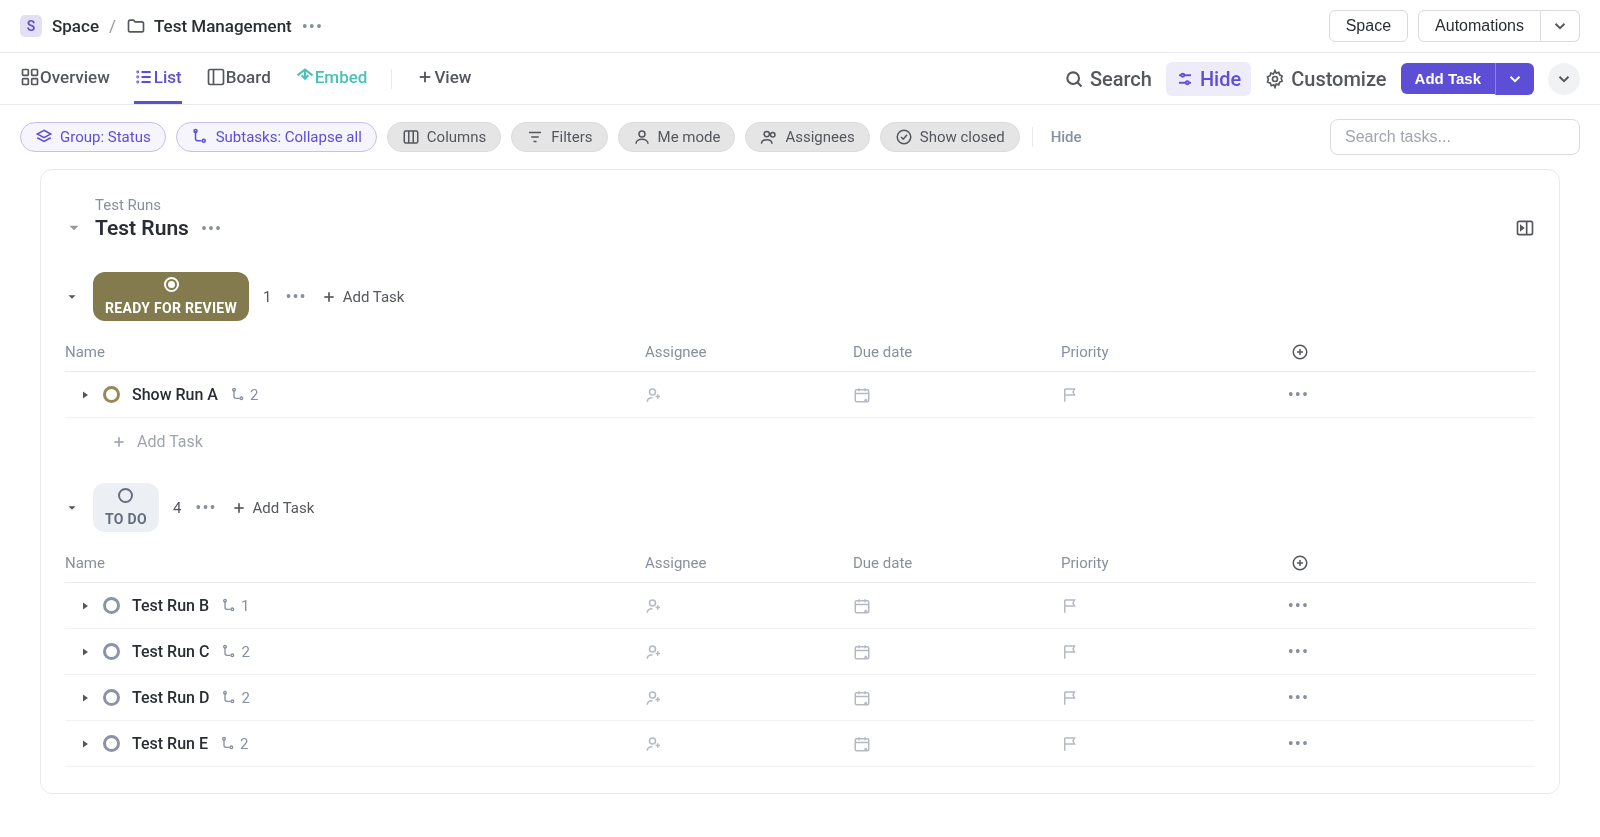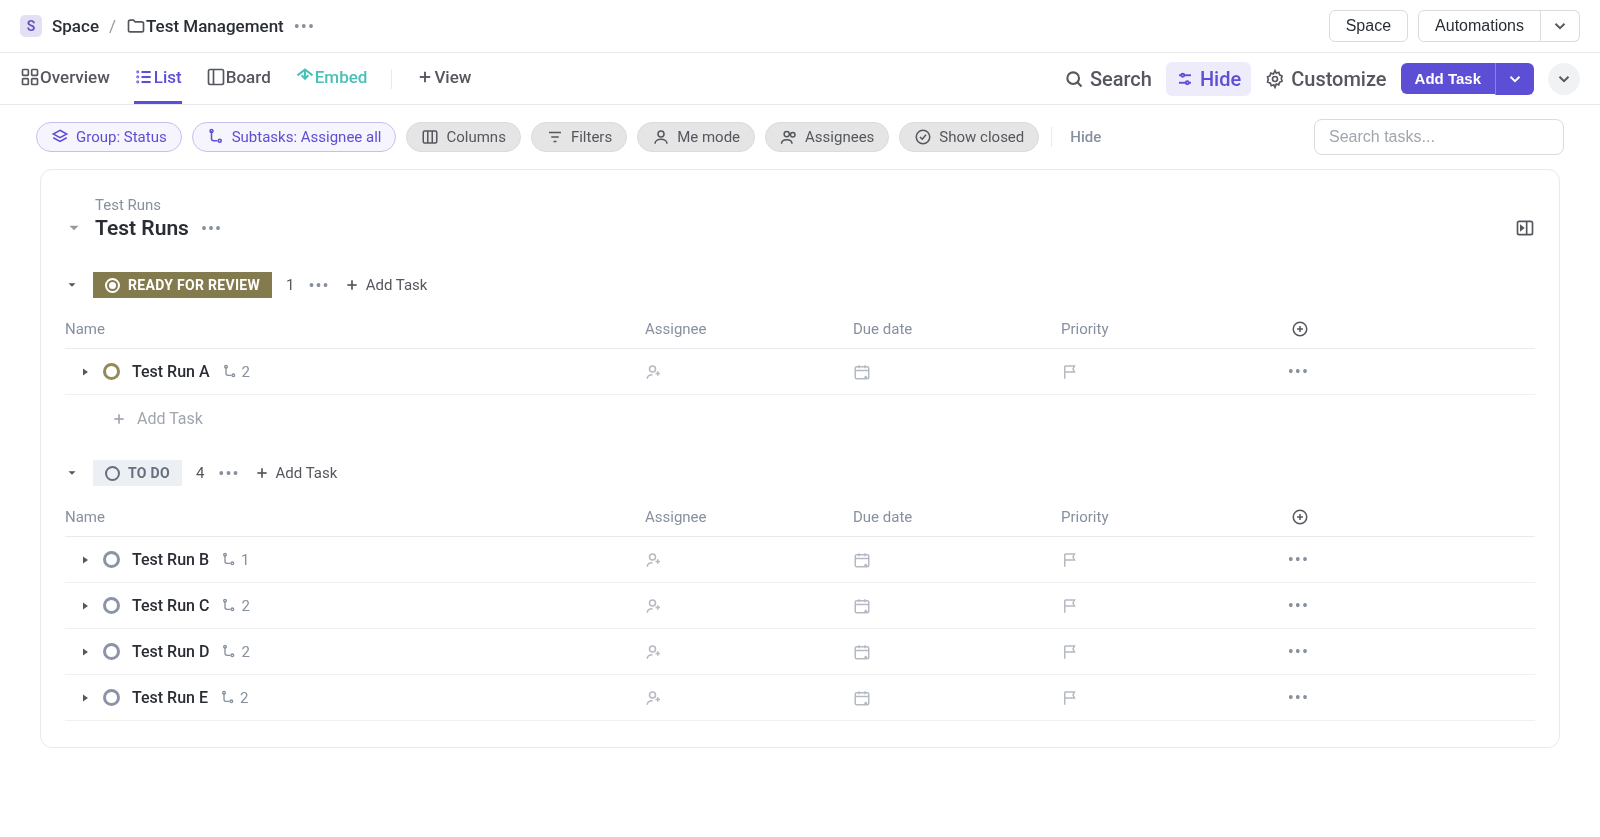--- a/index.html
+++ b/index.html
@@ -3,21 +3,21 @@
 <meta charset="utf-8">
 <style>
 * { margin: 0; padding: 0; box-sizing: border-box; }
 body { font-family: -apple-system, BlinkMacSystemFont, "Segoe UI", Roboto, sans-serif; font-size: 14px; color: #2a2e34; background: #fff; }
 
 
 .breadcrumb-bar { display: flex; align-items: center; justify-content: space-between; padding: 10px 20px; border-bottom: 1px solid #e8eaed; }
 .breadcrumb { display: flex; align-items: center; gap: 10px; font-size: 17px; }
 .space-badge { width: 22px; height: 22px; background: #e3dff5; color: #6152c0; border-radius: 5px; display: flex; align-items: center; justify-content: center; font-size: 14px; font-weight: 600; }
 .bc-sep { color: #999; }
-.bc-folder { display: flex; }
+.bc-folder { display: flex; gap: 8px; }
 .bc-text { color: #2a2e34; font-weight: 500; }
 .breadcrumb-actions { display: flex; align-items: center; gap: 10px; }
 .btn-ghost { border: 1px solid #d8dbe0; background: #fff; padding: 6px 16px; border-radius: 6px; font-size: 16px; color: #2a2e34; cursor: pointer; font-weight: 500; }
 .automations { display: flex; align-items: center; }
 .btn-caret { border: 1px solid #d8dbe0; border-left: none; background: #fff; padding: 6px 10px; border-radius: 0 6px 6px 0; cursor: pointer; }
 .automations .btn-ghost { border-radius: 6px 0 0 6px; }
 
 
 .tabs-bar { display: flex; align-items: center; justify-content: space-between; padding: 0 20px; border-bottom: 1px solid #e8eaed; }
 .tabs-left { display: flex; align-items: center; gap: 24px; }
@@ -27,21 +27,21 @@
 .tab-sep { width: 1px; height: 20px; background: #e8eaed; }
 .tabs-right { display: flex; align-items: center; gap: 14px; }
 .action { display: flex; align-items: center; gap: 6px; font-size: 20px; color: #54575d; cursor: pointer; font-weight: 500; }
 .action.hide { background: #eeecfb; color: #5d4ed6; padding: 5px 10px; border-radius: 6px; }
 .btn-primary { background: #5d4ed6; color: #fff; border: none; padding: 7px 14px; border-radius: 6px 0 0 6px; font-size: 15px; font-weight: 600; cursor: pointer; }
 .btn-primary-group { display: flex; align-items: center; }
 .btn-primary-caret { background: #5d4ed6; color: #fff; border: none; border-left: 1px solid rgba(255,255,255,0.3); padding: 7px 10px; border-radius: 0 6px 6px 0; cursor: pointer; }
 .btn-round { width: 32px; height: 32px; border-radius: 50%; background: #f1f2f4; border: none; display: flex; align-items: center; justify-content: center; cursor: pointer; }
 
 
-.filters-bar { display: flex; align-items: center; justify-content: space-between; padding: 14px 36px; }
+.filters-bar { display: flex; align-items: center; justify-content: space-between; padding: 14px 20px; }
 .filters-left { display: flex; align-items: center; gap: 10px; flex-wrap: wrap; }
 .chip { display: flex; align-items: center; gap: 7px; border: 1px solid #d8dbe0; background: #e5e5e5; padding: 5px 14px; border-radius: 18px; font-size: 15px; color: #54575d; cursor: pointer; }
 .chip.accent { border-color: #c6c0ee; background: #f6f4fd; color: #5d4ed6; }
 .filters-sep { width: 1px; height: 20px; background: #e8eaed; margin: 0 2px; }
 .hide-text { color: #87909e; font-size: 15px; font-weight: 500; cursor: pointer; padding-left: 6px; }
 .search-tasks { border: 1px solid #d8dbe0; border-radius: 8px; padding: 8px 14px; font-size: 16px; width: 250px; outline: none; color: #2a2e34; }
 .search-tasks::placeholder { color: #a0a5ae; }
 
 
 .content-wrap { padding: 0 40px 40px; }
@@ -49,21 +49,21 @@
 .card-header-label { font-size: 15px; color: #87909e; margin-left: 30px; margin-bottom: 2px; }
 .card-header-row { display: flex; align-items: center; justify-content: space-between; }
 .card-title-group { display: flex; align-items: center; gap: 12px; }
 .card-title { font-size: 21px; font-weight: 600; }
 .collapse-caret { color: #999; cursor: pointer; }
 
 
 .group { margin-top: 32px; }
 .group-header { display: flex; align-items: center; gap: 14px; margin-bottom: 12px; }
 .group-header .caret { color: #555; cursor: pointer; }
-.status-pill { display: flex; align-items: center; gap: 8px; padding: 5px 12px; border-radius: 0; font-size: 14px; font-weight: 700; letter-spacing: 0.3px; }
+.status-pill { display: flex; align-items: center; gap: 8px; padding: 5px 12px; border-radius: 12px; font-size: 14px; font-weight: 700; letter-spacing: 0.3px; flex-direction: column; }
 .status-pill.ready { background: #837a4e; color: #fff; }
 .status-pill.todo { background: #eceff3; color: #656f7d; }
 .status-dot-ring { width: 15px; height: 15px; border-radius: 50%; border: 2px solid currentColor; display: inline-block; position: relative; }
 .status-dot-ring.filled::after { content: ''; position: absolute; inset: 2px; border-radius: 50%; background: currentColor; }
 .group-count { font-size: 15px; color: #54575d; }
 .group-more { color: #87909e; cursor: pointer; font-size: 18px; letter-spacing: 1px; }
 .group-addtask { display: flex; align-items: center; gap: 6px; font-size: 15px; color: #54575d; cursor: pointer; }
 
 
 .tbl { margin-left: 0; }
@@ -212,21 +212,21 @@
           <path d="M3 13l9 5 9-5"></path>
         </svg>
       <span>Group: Status</span>
     </div>
     <div class="chip accent">
       <svg class="icon-sm" viewBox="0 0 24 24" fill="none" stroke="#5d4ed6" stroke-width="2">
           <path d="M6 4v10a3 3 0 003 3h5"></path>
           <circle cx="6" cy="4" r="2"></circle>
           <circle cx="17" cy="17" r="2"></circle>
         </svg>
-      <span>Subtasks: Assignee all</span>
+      <span>Subtasks: Collapse all</span>
     </div>
     <div class="chip">
       <svg class="icon-sm" viewBox="0 0 24 24" fill="none" stroke="#54575d" stroke-width="2">
           <rect x="3" y="4" width="18" height="16" rx="2"></rect>
           <line x1="9" y1="4" x2="9" y2="20"></line>
           <line x1="15" y1="4" x2="15" y2="20"></line>
         </svg>
       <span>Columns</span>
     </div>
     <div class="chip">
@@ -320,21 +320,21 @@
               </div>
             </div>
             <div class="tbl-row">
               <div class="col-name row-name">
                 <span class="row-caret">
                   <svg width="12" height="12" viewBox="0 0 24 24" fill="#54575d">
                     <path d="M8 5l10 7-10 7z"></path>
                   </svg>
                 </span>
                 <span class="row-status-ring ready"></span>
-                <span class="row-task-name">Test Run A</span>
+                <span class="row-task-name">Show Run A</span>
                 <span class="subtask-chip">
                   <svg width="16" height="16" viewBox="0 0 24 24" fill="none" stroke="#87909e" stroke-width="2">
                     <path d="M6 4v10a3 3 0 003 3h5"></path>
                     <circle cx="6" cy="4" r="2"></circle>
                     <circle cx="17" cy="17" r="2"></circle>
                   </svg>
                   <span>2</span>
                 </span>
               </div>
               <div class="col-assignee cell-icon">

